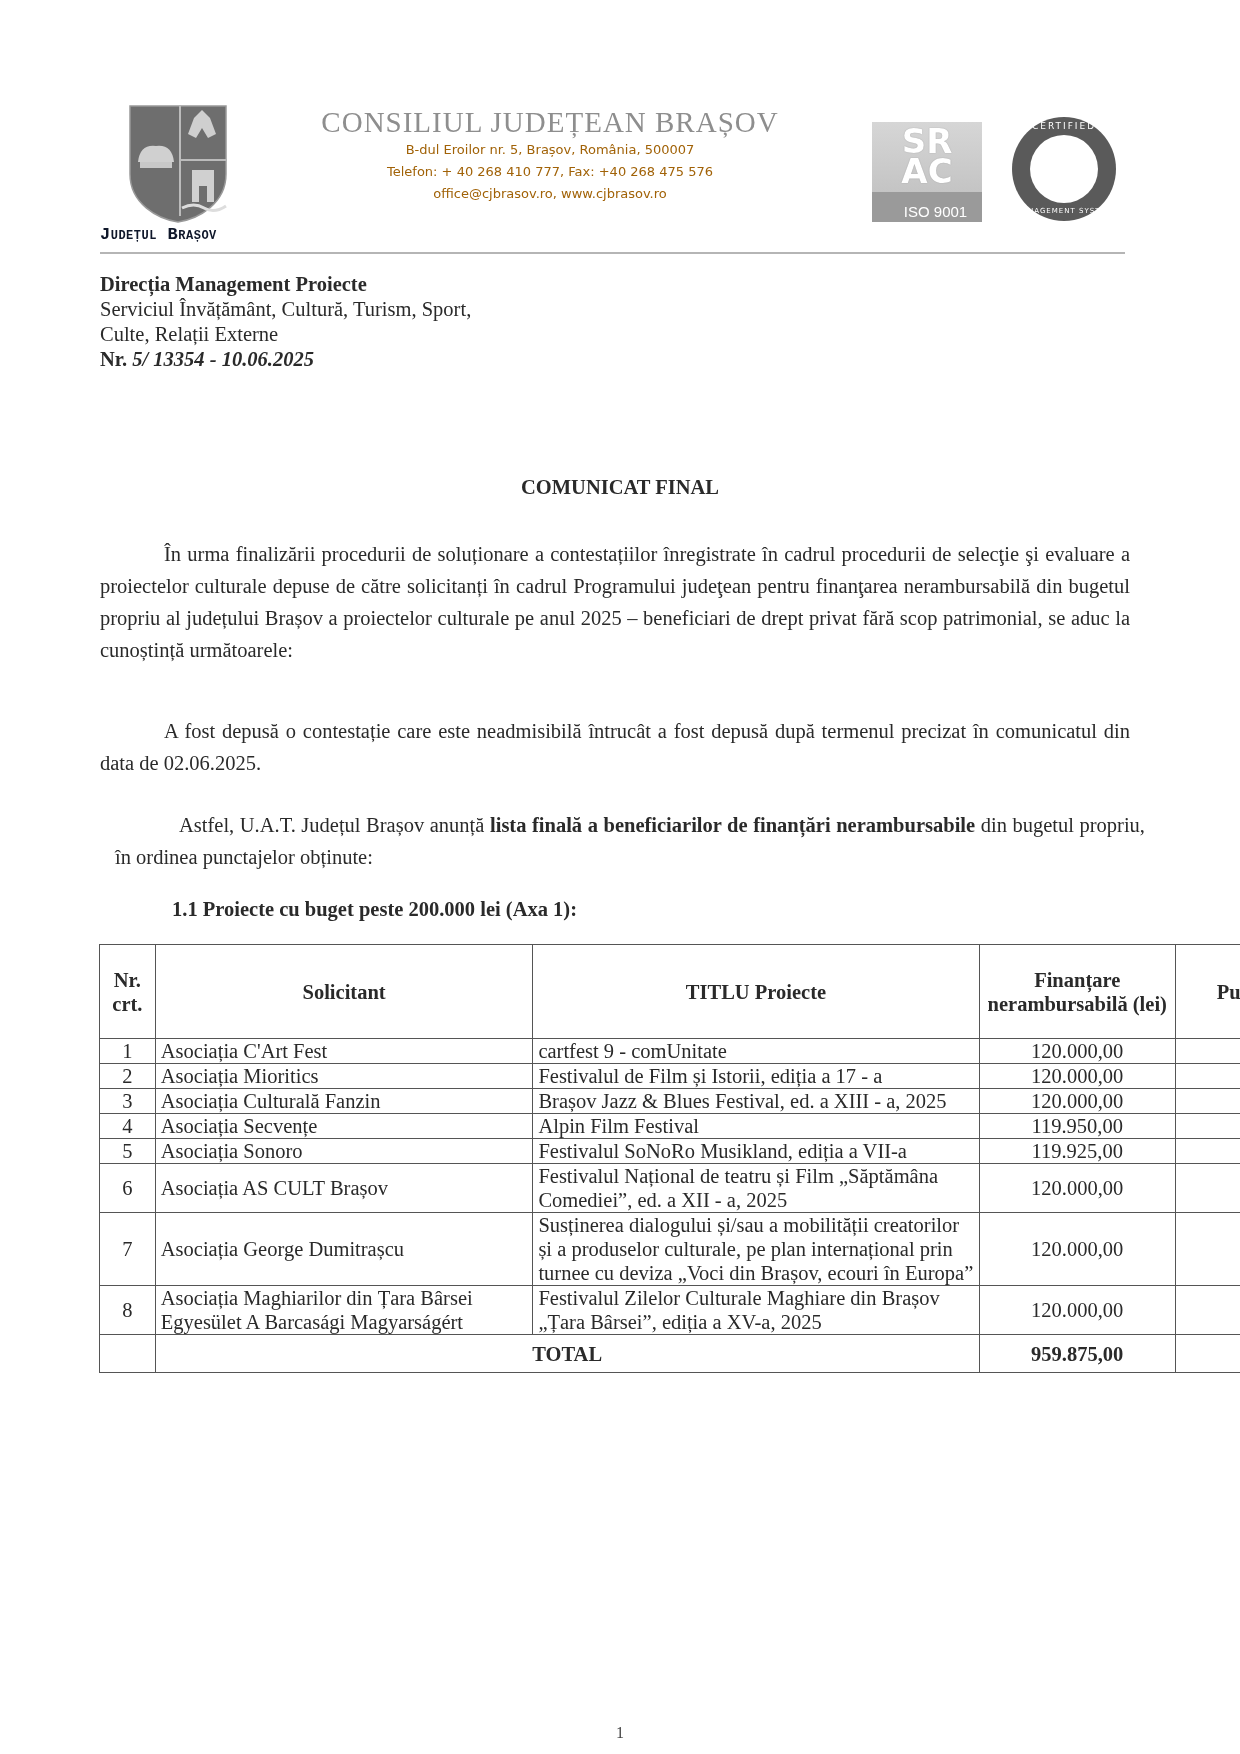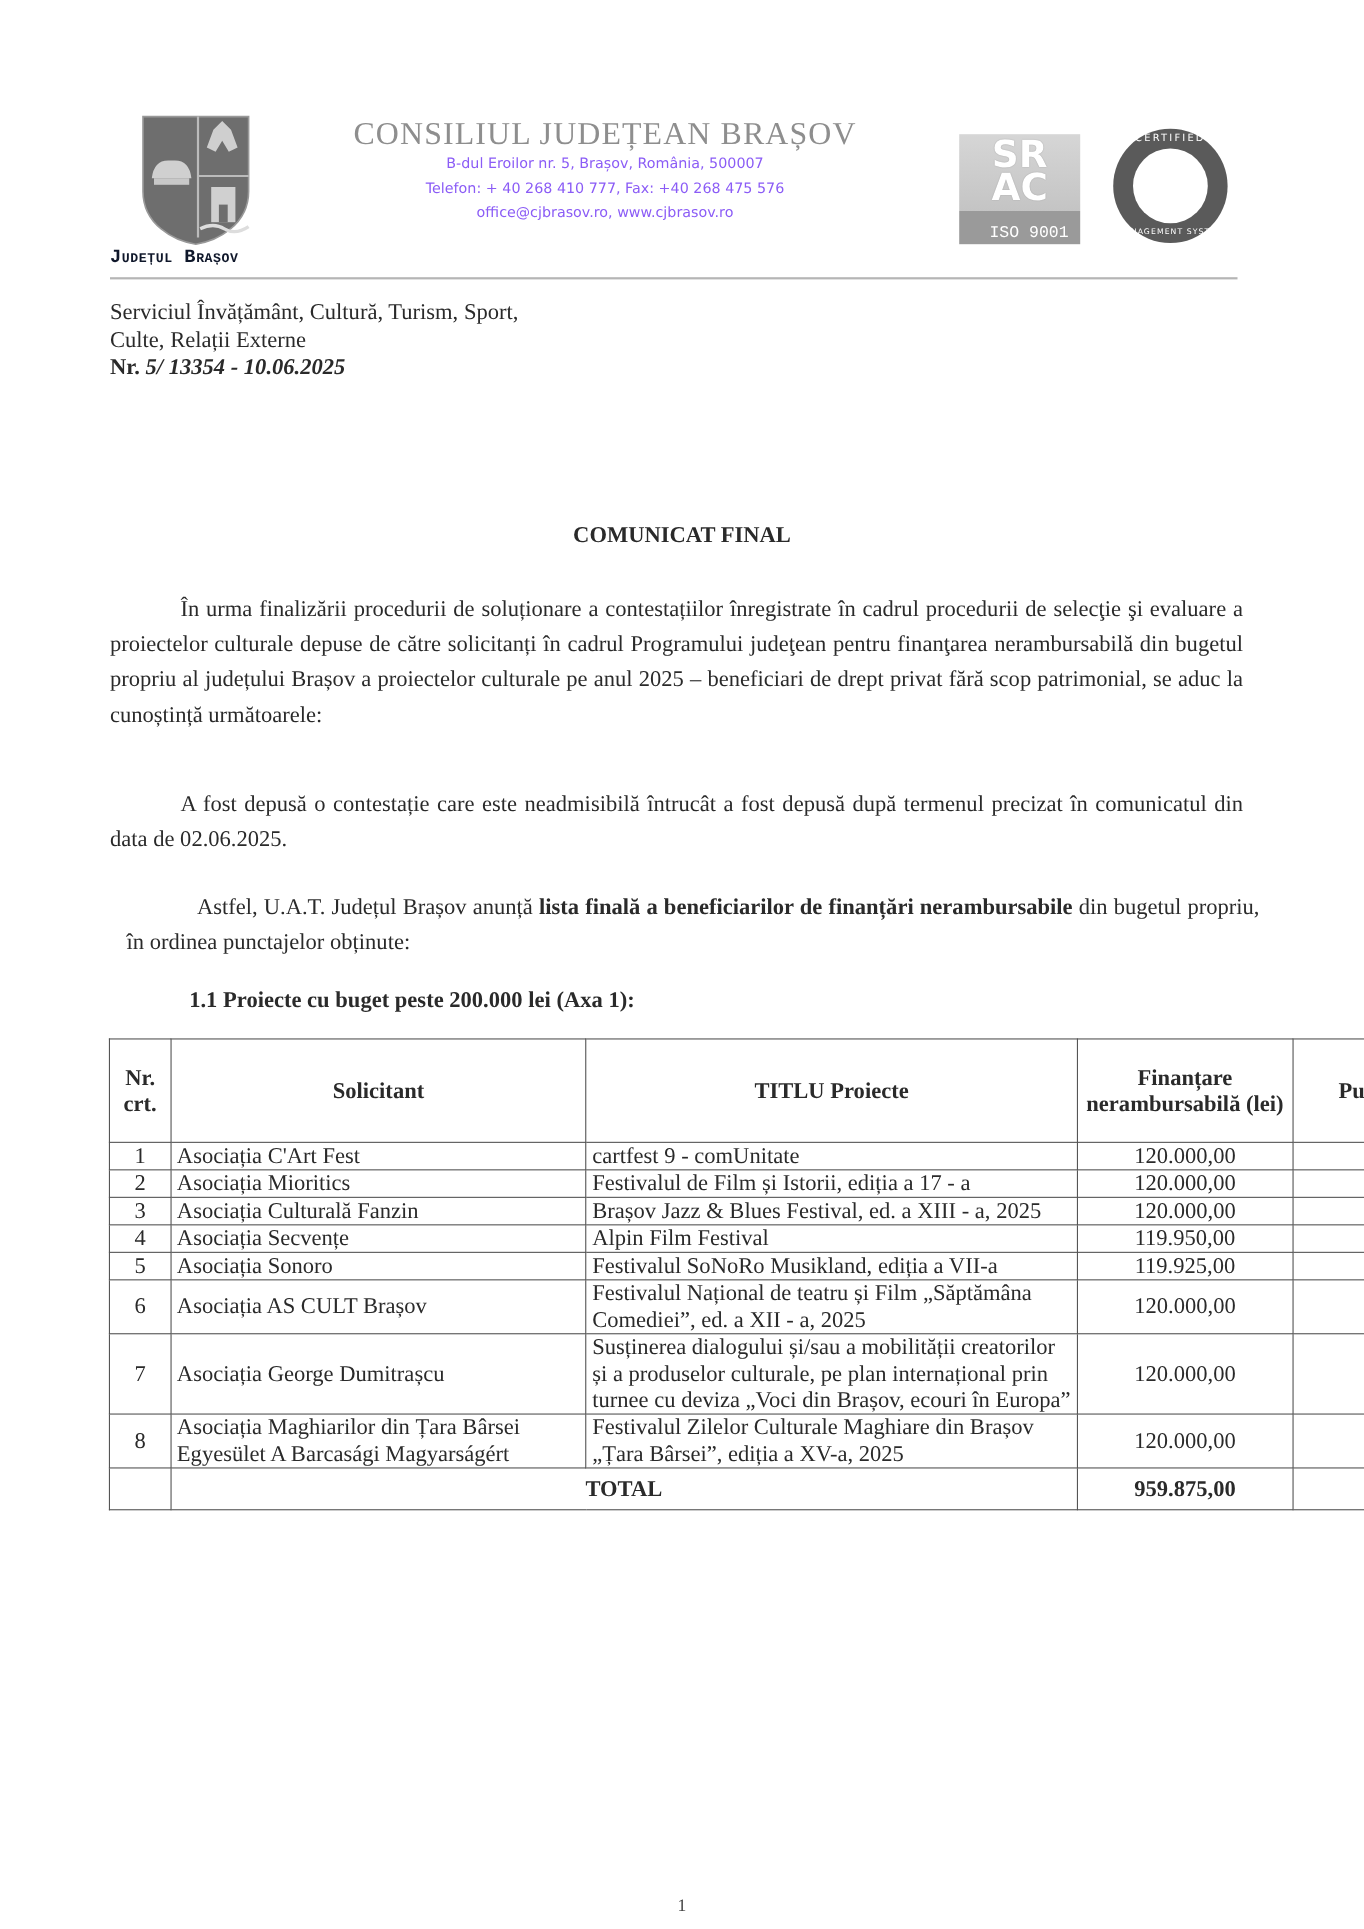--- a/index.html
+++ b/index.html
@@ -4,24 +4,24 @@
 <style>
   * { box-sizing: border-box; margin: 0; padding: 0; }
   html, body { width: 1240px; height: 1754px; background: #ffffff; }
   body { position: relative; font-family: "Liberation Serif", serif; color: #2a2a2a; overflow: hidden; }
 
   .letterhead { position: absolute; left: 0; top: 0; width: 1240px; height: 260px; }
   .crest { position: absolute; left: 128px; top: 104px; width: 100px; height: 120px; }
   .county-label { position: absolute; left: 100px; top: 225px; font-family: Liberation Mono, monospace; font-variant: small-caps; font-weight: bold; font-size: 17px; color: #0f172a; letter-spacing: 0.5px; }
   .council-block { position: absolute; left: 300px; top: 106px; width: 500px; text-align: center; color: #9a9a9a; }
   .council-name { font-family: "Liberation Serif", serif; font-size: 29px; letter-spacing: 1px; color: #8e8e8e; }
-  .council-line { font-family: "DejaVu Sans", sans-serif; font-size: 13px; line-height: 22px; color: #8b5cf6; }
+  .council-line { font-family: "DejaVu Sans", sans-serif; font-size: 13px; line-height: 22px; color: #a16207; }
   .srac-logo { position: absolute; left: 872px; top: 122px; width: 110px; height: 100px; background: linear-gradient(#d6d6d6, #c4c4c4 70%, #9a9a9a 70%); }
   .srac-text { position: absolute; left: 0; top: 4px; width: 110px; text-align: center; font-family: "DejaVu Sans", sans-serif; font-weight: bold; font-size: 34px; line-height: 30px; color: #ffffff; text-shadow: 0 0 1px #888; }
-  .srac-iso { position: absolute; left: 0; bottom: 2px; width: 127px; text-align: center; font-family: Liberation Mono, monospace; font-size: 15px; color: #ffffff; }
+  .srac-iso { position: absolute; left: 0; bottom: 2px; width: 127px; text-align: center; font-family: Liberation Sans, sans-serif; font-size: 15px; color: #ffffff; }
   .iqnet-logo { position: absolute; left: 1012px; top: 117px; width: 104px; height: 104px; border-radius: 50%; background: #5a5a5a; }
   .iqnet-inner { position: absolute; left: 18px; top: 18px; width: 68px; height: 68px; border-radius: 50%; background: #ffffff; }
   .iqnet-text { position: absolute; left: 0; top: 40px; width: 104px; text-align: center; font-family: "DejaVu Sans", sans-serif; font-weight: bold; font-size: 17px; color: #ffffff; }
   .iqnet-ring-top { position: absolute; left: 0; top: 4px; width: 104px; text-align: center; font-family: "DejaVu Sans", sans-serif; font-size: 9px; color: #fff; letter-spacing: 2px; }
   .iqnet-ring-bot { position: absolute; left: 0; bottom: 6px; width: 104px; text-align: center; font-family: "DejaVu Sans", sans-serif; font-size: 7px; color: #fff; letter-spacing: 1px; }
   .header-rule { position: absolute; left: 100px; top: 252px; width: 1025px; height: 2px; background: #b5b5b5; }
 
   .dept { position: absolute; left: 100px; top: 272px; font-size: 20.5px; line-height: 25px; }
   .dept .b { font-weight: bold; }
   .dept .i { font-style: italic; font-weight: bold; }
@@ -85,20 +85,21 @@
     <div class="iqnet-ring-top">CERTIFIED</div>
     <div class="iqnet-inner"></div>
     <div class="iqnet-text">IQNet</div>
     <div class="iqnet-ring-bot">MANAGEMENT SYSTEM</div>
   </div>
 
   <div class="header-rule"></div>
 </div>
 
 <div class="dept">
+  <div class="b">Direcția Management Proiecte</div>
   <div>Serviciul Învățământ, Cultură, Turism, Sport,</div>
   <div>Culte, Relații Externe</div>
   <div><span class="b">Nr.</span> <span class="i">5/ 13354 - 10.06.2025</span></div>
 </div>
 
 <div class="title">COMUNICAT FINAL</div>
 
 <div class="para p1"><span class="indent"></span><span>În urma finalizării procedurii de soluționare a contestațiilor înregistrate în cadrul procedurii de selecţie şi evaluare a proiectelor culturale depuse de către solicitanți în cadrul Programului judeţean pentru finanţarea nerambursabilă din bugetul propriu al județului Brașov a proiectelor culturale pe anul 2025 – beneficiari de drept privat fără scop patrimonial, se aduc la cunoștință următoarele:</span></div>
 <div class="para p2"><span class="indent"></span><span>A fost depusă o contestație care este neadmisibilă întrucât a fost depusă după termenul precizat în comunicatul din data de 02.06.2025.</span></div>
 <div class="para p3"><span class="indent"></span><span>Astfel, U.A.T. Județul Brașov anunță </span><span class="b">lista finală a beneficiarilor de finanțări nerambursabile</span><span> din bugetul propriu, în ordinea punctajelor obținute:</span></div>

